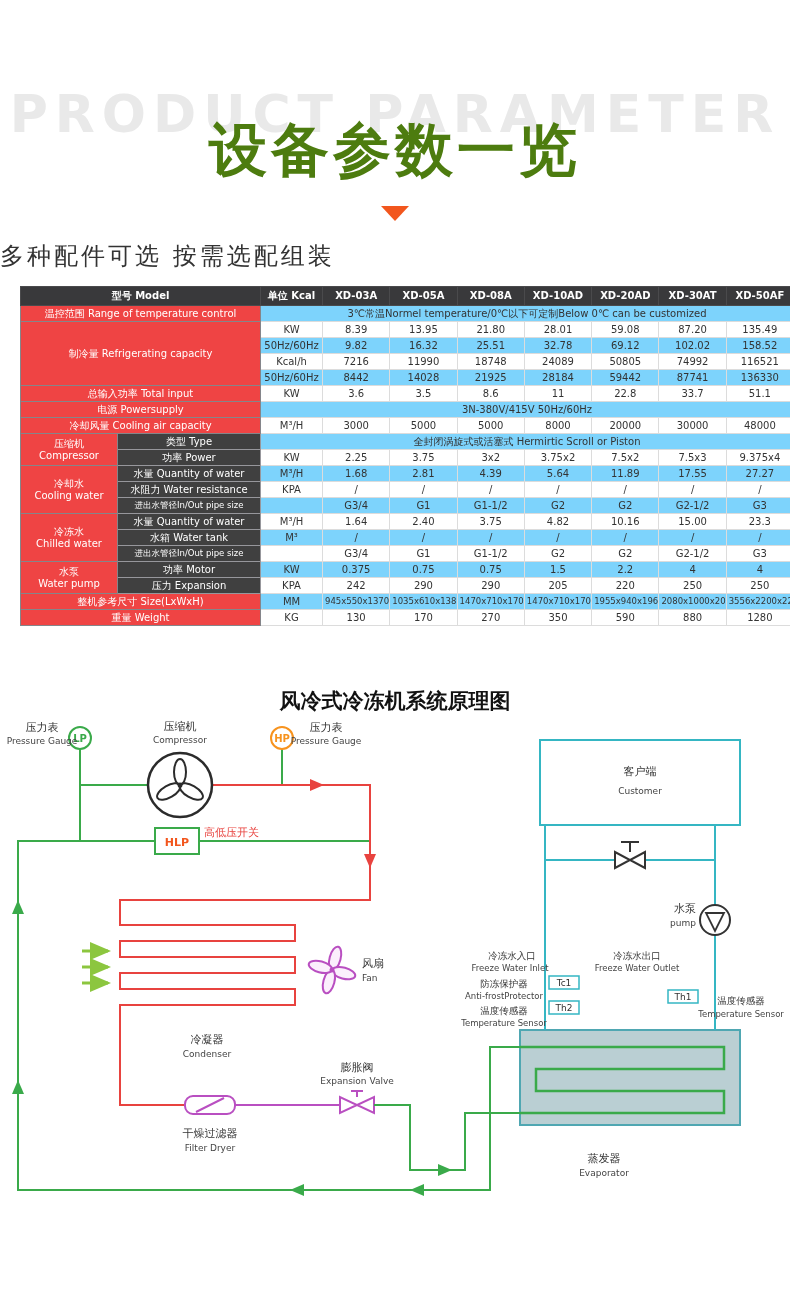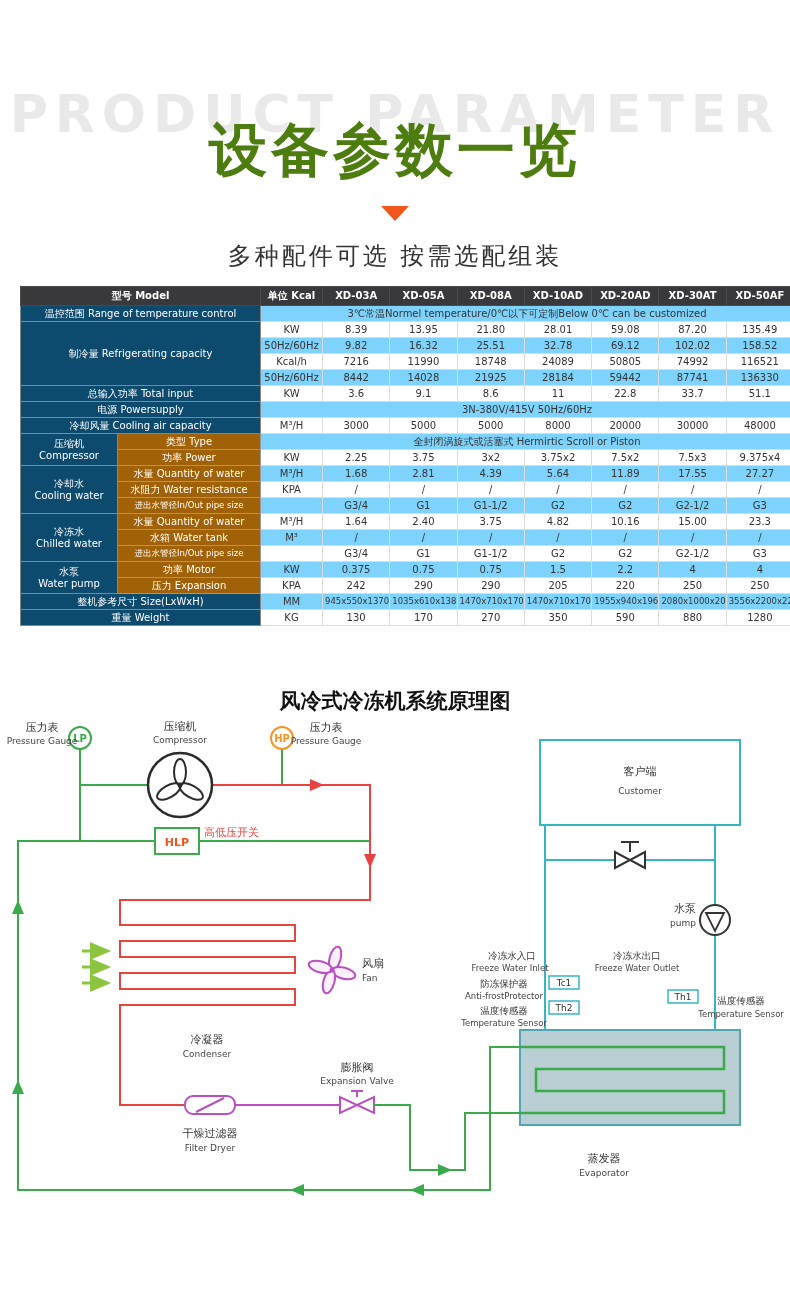--- a/index.html
+++ b/index.html
@@ -6,29 +6,29 @@
   body{width:790px;font-family:"DejaVu Sans","Liberation Sans",sans-serif;color:#333;}
   
   .header{position:relative;height:286px;overflow:hidden;}
   .watermark{position:absolute;top:84px;left:0;right:0;text-align:center;
     font-size:52px;font-weight:900;letter-spacing:7px;color:#e9e9e9;white-space:nowrap;}
   .main-title{position:absolute;top:112px;left:0;right:0;text-align:center;
     font-size:58px;font-weight:900;color:#4d7c0f;letter-spacing:4px;}
   .down-arrow{position:absolute;top:206px;left:50%;transform:translateX(-50%);
     width:0;height:0;border-left:14px solid transparent;border-right:14px solid transparent;
     border-top:15px solid #f2561d;}
-  .subtitle{position:absolute;top:240px;left:0;right:0;text-align:center;
+  .subtitle{position:absolute;top:240px;left:0;right:0;
     font-size:24px;color:#333;letter-spacing:3px;}
   
   table.spec{border-collapse:collapse;margin:0 20px;width:774px;table-layout:fixed;}
   table.spec th,table.spec td{border:1px solid #dcdcdc;padding:0 2px;height:15px;
     font-size:10px;line-height:1.15;text-align:center;overflow:hidden;white-space:nowrap;}
   .c-head{background:#39393b;color:#fff;font-weight:bold;border:1px solid #4a4a4c !important;height:18px !important;font-size:10.5px;}
-  .c-cat{background:#0c4a6e;color:#fff;text-align:left;padding-left:5px;border:1px solid #85858a !important;}
-  .c-sub{background:#a16207;color:#fff;text-align:left;padding-left:5px;border:1px solid #97979c !important;}
+  .c-cat{background:#ef4444;color:#fff;text-align:left;padding-left:5px;border:1px solid #85858a !important;}
+  .c-sub{background:#404040;color:#fff;text-align:left;padding-left:5px;border:1px solid #97979c !important;}
   .stack{text-align:center !important;padding-left:2px !important;white-space:pre-line !important;}
   .sA{background:#7dd3fc;}
   .sB{background:#ffffff;}
   .f-s{font-size:8.5px !important;}
   
   .diagram{margin-top:44px;}
   .lg{stroke:#3aaa4a;stroke-width:2;fill:none;}
   .lgc{stroke:#3aaa4a;stroke-width:2.5;fill:none;}
   .lr{stroke:#e8433f;stroke-width:2;fill:none;}
   .lm{stroke:#b94fc1;stroke-width:2;fill:none;}
@@ -118,21 +118,21 @@
         <td class="c-val sA">21925</td>
         <td class="c-val sA">28184</td>
         <td class="c-val sA">59442</td>
         <td class="c-val sA">87741</td>
         <td class="c-val sA">136330</td>
       </tr>
       <tr>
         <td colspan="2" class="c-cat">总输入功率  Total input</td>
         <td class="c-val sB">KW</td>
         <td class="c-val sB">3.6</td>
-        <td class="c-val sB">9.1</td>
+        <td class="c-val sB">3.5</td>
         <td class="c-val sB">8.6</td>
         <td class="c-val sB">11</td>
         <td class="c-val sB">22.8</td>
         <td class="c-val sB">33.7</td>
         <td class="c-val sB">51.1</td>
       </tr>
       <tr>
         <td colspan="2" class="c-cat">电源  Powersupply</td>
         <td colspan="8" class="c-val sA">3N-380V/415V  50Hz/60Hz</td>
       </tr>

